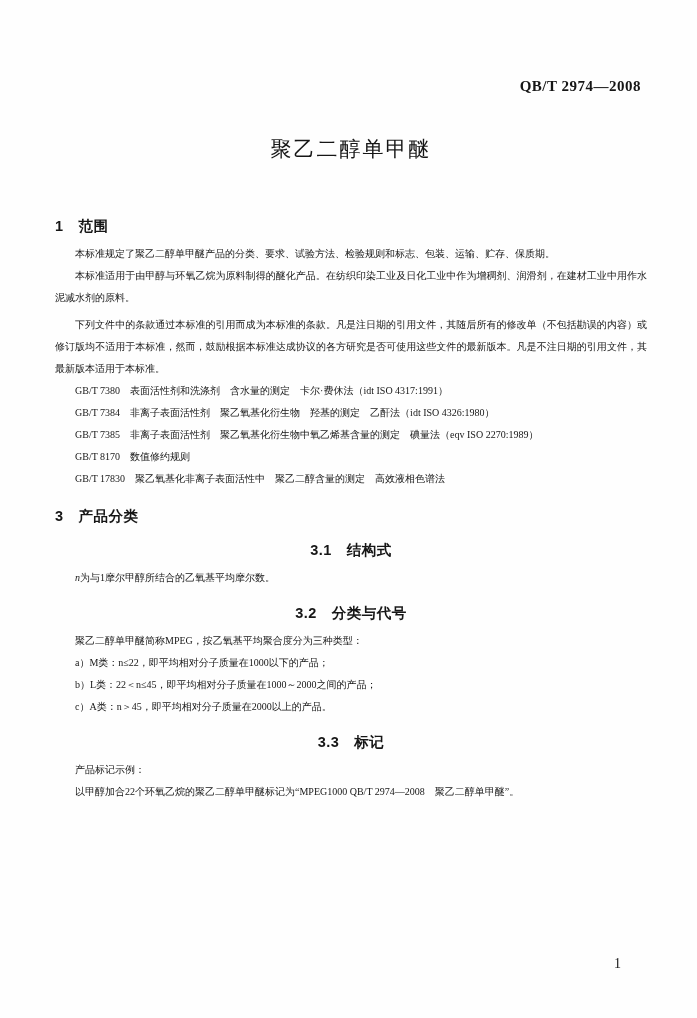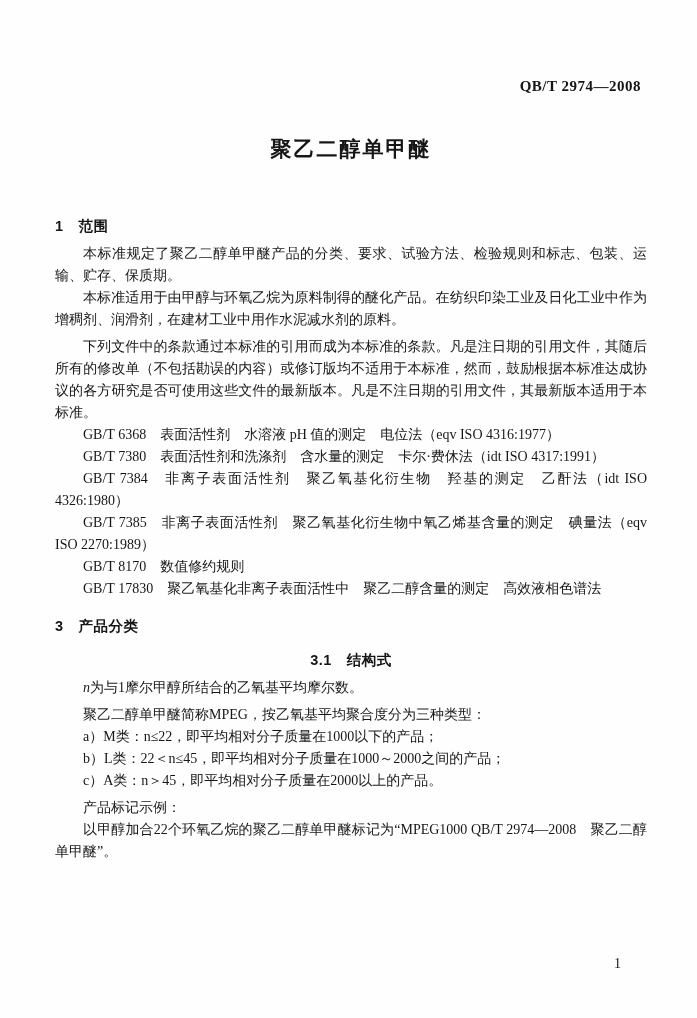--- a/index.html
+++ b/index.html
@@ -18,37 +18,37 @@
     text-align: right;
     font-family: "Liberation Serif", "DejaVu Serif", serif;
     font-weight: bold;
     font-size: 15px;
     letter-spacing: 0.5px;
     padding-right: 6px;
   }
   .doc-title {
     text-align: center;
     font-family: "Liberation Sans", "DejaVu Sans", sans-serif;
-    font-weight: bold;
+    font-weight: normal;
     font-size: 21px;
     margin: 40px 0 0 0;
     letter-spacing: 2px;
   }
   h2.sec, h3.subsec {
     font-family: "Liberation Sans", "DejaVu Sans", sans-serif;
     font-weight: bold;
     font-size: 14.5px;
     margin: 17px 0 7px 0;
     letter-spacing: 0.5px;
   }
   h2.first { margin-top: 54px; }
   h3.subsec { margin: 15px 0 7px 0; text-align: center; }
   p.body {
     font-family: "Liberation Serif", "DejaVu Serif", serif;
-    font-size: 14px;
+    font-size: 10px;
     line-height: 22px;
     margin: 0;
     text-indent: 2em;
     text-align: justify;
   }
   p.lead { margin-top: 5px; }
   p.formula {
     font-family: "Liberation Serif", "DejaVu Serif", serif;
     font-size: 14.5px;
     line-height: 22px;
@@ -76,36 +76,37 @@
 
     <div class="std-code">QB/T 2974—2008</div>
 
     <h1 class="doc-title">聚乙二醇单甲醚</h1>
 
     <h2 class="sec first">1　范围</h2>
     <p class="body lead">本标准规定了聚乙二醇单甲醚产品的分类、要求、试验方法、检验规则和标志、包装、运输、贮存、保质期。</p>
     <p class="body">本标准适用于由甲醇与环氧乙烷为原料制得的醚化产品。在纺织印染工业及日化工业中作为增稠剂、润滑剂，在建材工业中用作水泥减水剂的原料。</p>
 
     <p class="body lead">下列文件中的条款通过本标准的引用而成为本标准的条款。凡是注日期的引用文件，其随后所有的修改单（不包括勘误的内容）或修订版均不适用于本标准，然而，鼓励根据本标准达成协议的各方研究是否可使用这些文件的最新版本。凡是不注日期的引用文件，其最新版本适用于本标准。</p>
-    <p class="body">GB/T 6368　表面活性剂　水溶液 pH 值的测定　电位法（eqv ISO 4316:1977）</p>
     <p class="body">GB/T 7380　表面活性剂和洗涤剂　含水量的测定　卡尔·费休法（idt ISO 4317:1991）</p>
     <p class="body">GB/T 7384　非离子表面活性剂　聚乙氧基化衍生物　羟基的测定　乙酐法（idt ISO 4326:1980）</p>
     <p class="body">GB/T 7385　非离子表面活性剂　聚乙氧基化衍生物中氧乙烯基含量的测定　碘量法（eqv ISO 2270:1989）</p>
     <p class="body">GB/T 8170　数值修约规则</p>
     <p class="body">GB/T 17830　聚乙氧基化非离子表面活性中　聚乙二醇含量的测定　高效液相色谱法</p>
 
     <h2 class="sec">3　产品分类</h2>
 
     <h3 class="subsec">3.1　结构式</h3>
     <p class="body"><span class="it">n</span><span>为与1摩尔甲醇所结合的乙氧基平均摩尔数。</span></p>
 
+    <h3 class="subsec">3.2　分类与代号</h3>
     <p class="body lead">聚乙二醇单甲醚简称MPEG，按乙氧基平均聚合度分为三种类型：</p>
     <p class="body">a）M类：n≤22，即平均相对分子质量在1000以下的产品；</p>
     <p class="body">b）L类：22＜n≤45，即平均相对分子质量在1000～2000之间的产品；</p>
     <p class="body">c）A类：n＞45，即平均相对分子质量在2000以上的产品。</p>
 
+    <h3 class="subsec">3.3　标记</h3>
     <p class="body lead">产品标记示例：</p>
     <p class="body">以甲醇加合22个环氧乙烷的聚乙二醇单甲醚标记为“MPEG1000 QB/T 2974—2008　聚乙二醇单甲醚”。</p>
 
   </div>
 
   <div class="page-number">1</div>
 </div>
 
 </body></html>

